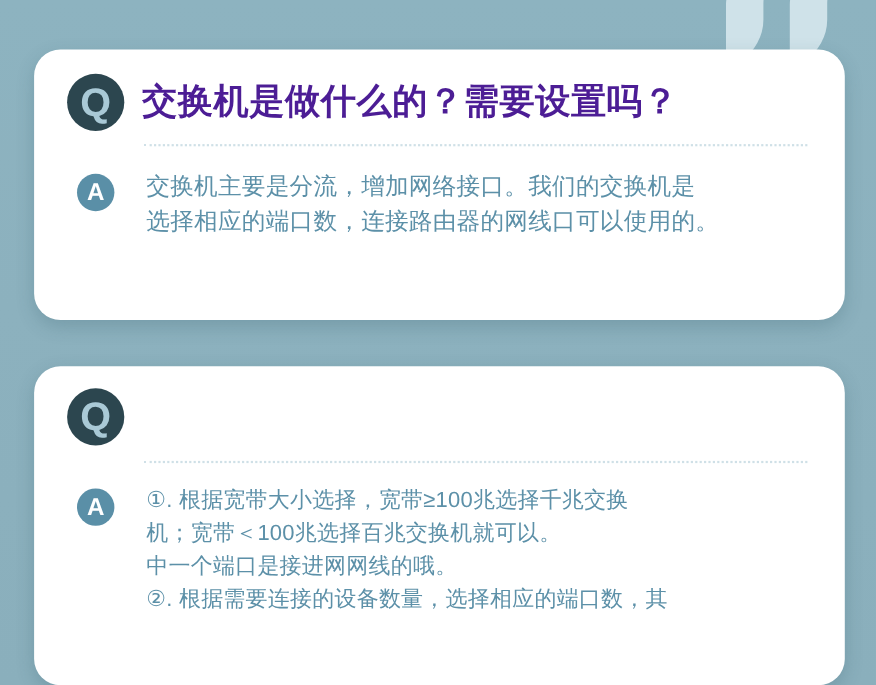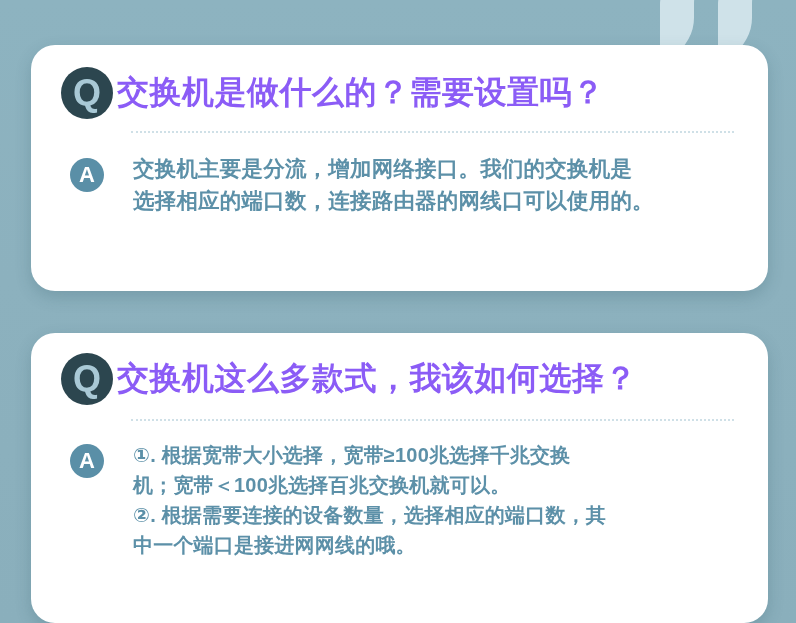--- a/index.html
+++ b/index.html
@@ -75,22 +75,22 @@
   }
   .badge-a {
     width: 34px;
     height: 34px;
     background: #5a8fa7;
     color: #ffffff;
     font-size: 22px;
   }
 
   .q-title {
-    margin-left: 4px;
-    color: #8b5cf6;
+    margin-left: 16px;
+    color: #4c1d95;
     font-size: 32px;
     font-weight: bold;
     line-height: 1.18;
     letter-spacing: 0.5px;
     white-space: nowrap;
   }
 
   
   .divider {
     margin: 0 34px 0 100px;
@@ -117,21 +117,20 @@
     padding-top: 4px;
   }
 
   .a-text {
     margin-left: 20px;
     color: #5c90a8;
     font-size: 21.5px;
     line-height: 1.48;
     letter-spacing: 0.2px;
     flex: 1 1 auto;
-    font-weight: bold;
   }
   .a-line { display: block; }
   #card-2 .a-text { font-size: 20px; line-height: 1.5; }
 </style>
 </head>
 <body>
 
 <div id="page">
 
   <div class="quote-deco">
@@ -161,32 +160,31 @@
         <span class="a-line">选择相应的端口数，连接路由器的网线口可以使用的。</span>
       </div>
     </div>
 
   </div>
 
   <div class="card" id="card-2">
 
     <div class="q-row">
       <div class="badge badge-q">Q</div>
-      <div class="q-title">交换机这么多款式，我该如何选择？</div>
     </div>
 
     <div class="divider"></div>
 
     <div class="a-row">
       <div class="a-badge-wrap">
         <div class="badge badge-a">A</div>
       </div>
       <div class="a-text">
         <span class="a-line">①. 根据宽带大小选择，宽带≥100兆选择千兆交换</span>
         <span class="a-line">机；宽带＜100兆选择百兆交换机就可以。</span>
+        <span class="a-line">中一个端口是接进网网线的哦。</span>
         <span class="a-line">②. 根据需要连接的设备数量，选择相应的端口数，其</span>
-        <span class="a-line">中一个端口是接进网网线的哦。</span>
       </div>
     </div>
 
   </div>
 
 </div>
 
 </body></html>

